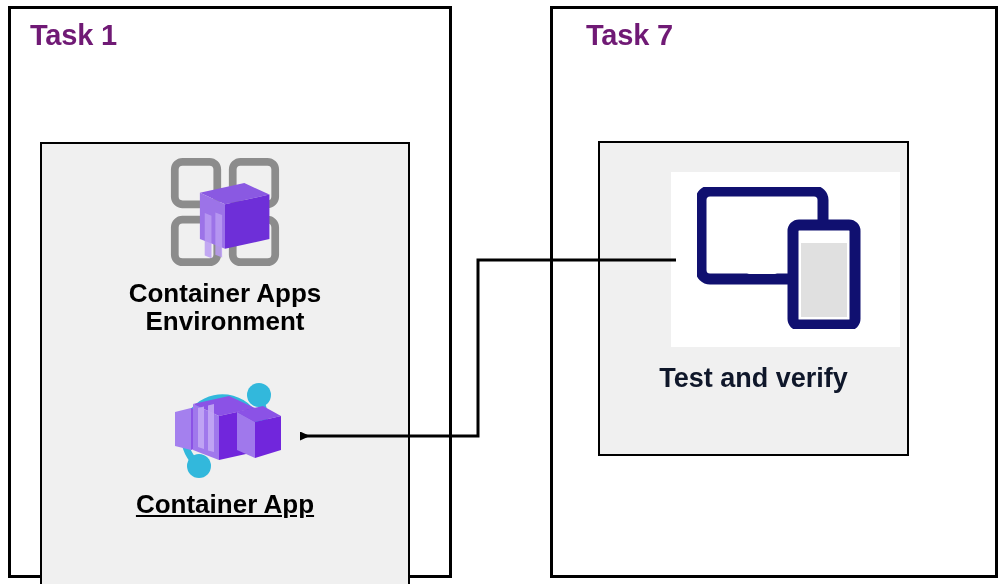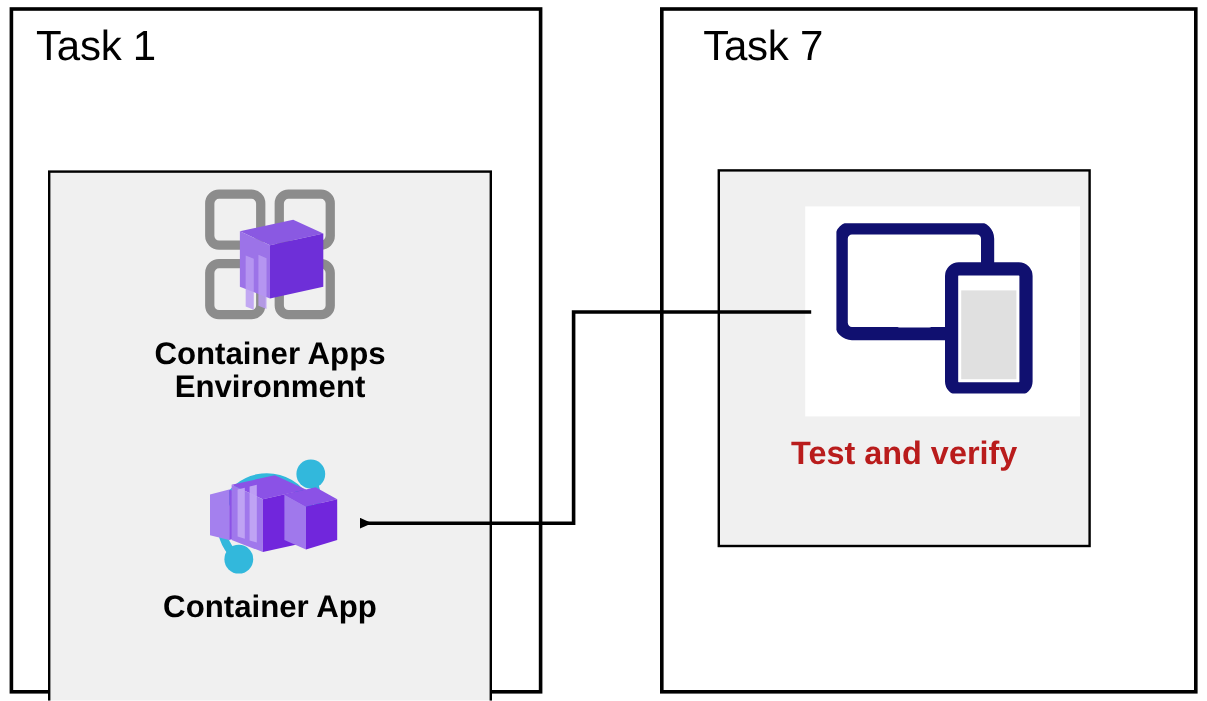--- a/index.html
+++ b/index.html
@@ -24,23 +24,23 @@
     position: absolute;
     background: #ffffff;
     border: 3px solid #000000;
     box-sizing: border-box;
   }
   #task1-box { left: 8px;   top: 6px; width: 444px; height: 572px; }
   #task2-box { left: 550px; top: 6px; width: 448px; height: 572px; }
 
   .task-title {
     position: absolute;
-    color: #000000;
-    font-weight: normal;
-    font-size: 35px;
+    color: #701a75;
+    font-weight: bold;
+    font-size: 29px;
     letter-spacing: -0.2px;
     white-space: nowrap;
     line-height: 1;
   }
   #task1-title { left: 30px;  top: 21px; }
   #task2-title { left: 586px; top: 21px; }
 
   
   #rg-row {
     position: absolute;
@@ -87,21 +87,21 @@
     align-items: center;
   }
   .res-label {
     font-size: 26px;
     font-weight: bold;
     color: #000000;
     line-height: 1.08;
     margin-top: 7px;
     white-space: pre-line;
   }
-  #capp-label { margin-top: 4px; }
+  #capp-label { margin-top: 4px; text-decoration: underline; }
 
   
   #devices-card {
     position: absolute;
     left: 71px;
     top: 29px;
     width: 229px;
     height: 175px;
     background: #ffffff;
     display: flex;
@@ -109,21 +109,21 @@
     justify-content: center;
   }
   #devices-label {
     position: absolute;
     left: 0;
     top: 222px;
     width: 100%;
     text-align: center;
     font-size: 27px;
     font-weight: bold;
-    color: #b91c1c;
+    color: #0f172a;
     line-height: 1;
   }
 
   
   #connector {
     position: absolute;
     left: 0;
     top: 0;
     width: 1006px;
     height: 584px;

